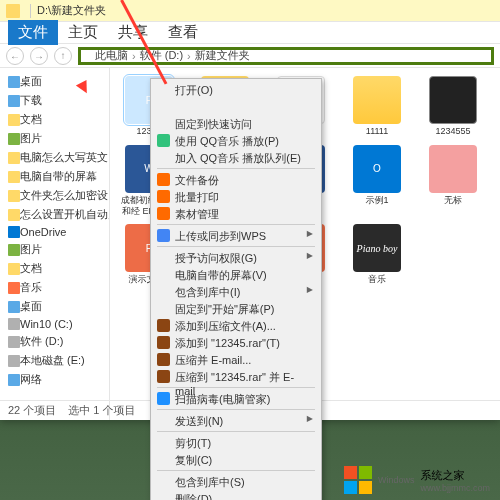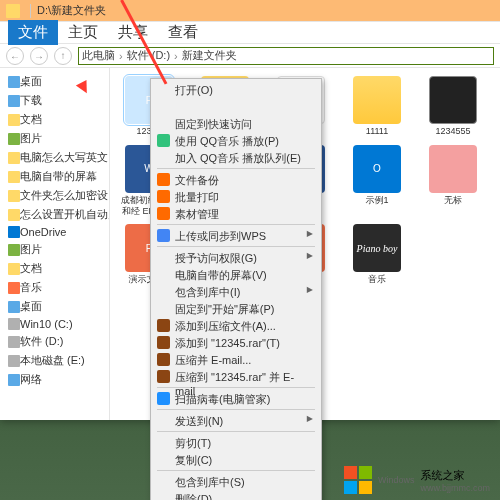--- a/index.html
+++ b/index.html
@@ -1,27 +1,27 @@
 <!DOCTYPE html>
 <html><head>
 <meta charset="utf-8">
 <style>
 *{margin:0;padding:0;box-sizing:border-box;font-family:"Microsoft YaHei",sans-serif;font-size:11px}
 body{width:500px;height:500px;overflow:hidden;background:linear-gradient(#5ba8d4,#7ab8d8 40%,#3a5838 60%,#4a6848);position:relative}
 .window{position:absolute;top:0;left:0;width:500px;height:420px;background:#fff;box-shadow:0 2px 8px rgba(0,0,0,.3)}
-.titlebar{height:22px;background:#fdba74;display:flex;align-items:center;padding:0 6px;border-bottom:1px solid #e5e5e5}
+.titlebar{height:22px;background:#fef9c3;display:flex;align-items:center;padding:0 6px;border-bottom:1px solid #e5e5e5}
 .titlebar .folder-ico{width:14px;height:14px;background:#ffd968;border-radius:1px;margin-right:4px}
 .titlebar .divider{width:1px;height:14px;background:#ccc;margin:0 6px}
 .titlebar .title{font-size:11px;color:#333}
 .ribbon{height:22px;display:flex;align-items:center;padding:0 8px;border-bottom:1px solid #e5e5e5}
 .tab{padding:3px 10px;font-size:15px;color:#333}
 .tab.active{background:#1979ca;color:#fff}
 .navbar{height:24px;display:flex;align-items:center;padding:0 6px;border-bottom:1px solid #e5e5e5;gap:6px}
 .nav-arrow{width:18px;height:18px;border:1px solid #ccc;border-radius:50%;display:flex;align-items:center;justify-content:center;color:#888;font-size:10px}
-.breadcrumb{flex:1;height:18px;border:1px solid #4d7c0f;display:flex;align-items:center;padding:0 3px;font-size:10px;color:#444;gap:4px}
+.breadcrumb{flex:1;height:18px;border:3px solid #4d7c0f;display:flex;align-items:center;padding:0 14px;font-size:10px;color:#444;gap:4px}
 .bc-sep{color:#888}
 .body{display:flex;height:352px}
 .sidebar{width:110px;border-right:1px solid #e5e5e5;overflow:hidden;padding:4px 0}
 .side-item{display:flex;align-items:center;padding:2px 8px;font-size:10px;color:#333;gap:0;white-space:nowrap}
 .side-ico{width:12px;height:12px;flex-shrink:0;border-radius:1px}
 .ico-desktop{background:#5aa9e6}
 .ico-download{background:#5aa9e6}
 .ico-docs{background:#ffd968}
 .ico-pic{background:#7cb342}
 .ico-wps{background:#4285f4}
@@ -221,20 +221,24 @@
           <div class="file-ico ico-ppt ">P</div>
           <div class="file-label">演示文稿2</div>
         </div>
         <div class="file">
           <div class="file-ico ico-piano ">Piano boy</div>
           <div class="file-label">音乐</div>
         </div>
       </div>
   </div>
 
+  <div class="statusbar">
+    <span>22 个项目</span>
+    <span>选中 1 个项目</span>
+  </div>
 </div>
 
 <div class="arrow">
   <div class="arrow-line"></div>
   <div class="arrow-head"></div>
 </div>
 
 <div class="ctxmenu" id="ctxmenu">
     <div class="ctx-item">
       <span class="ctx-ico" style="background:transparent"></span>

